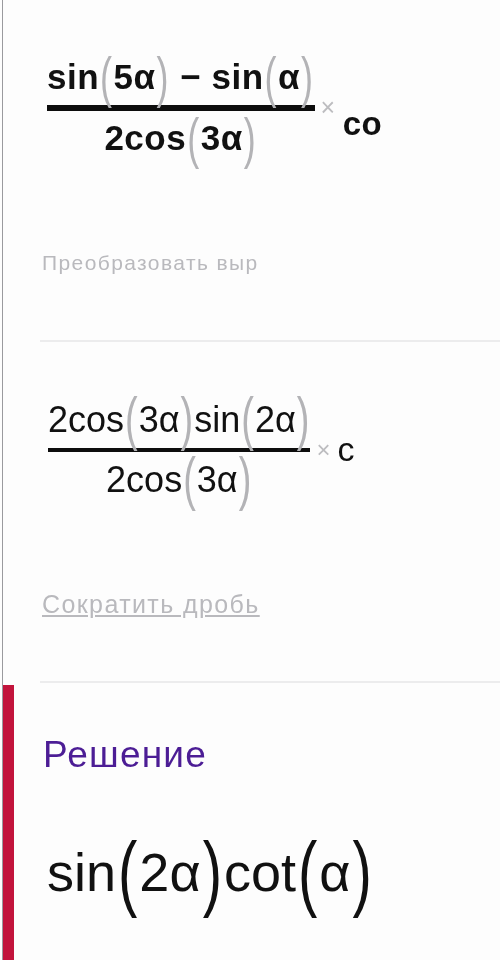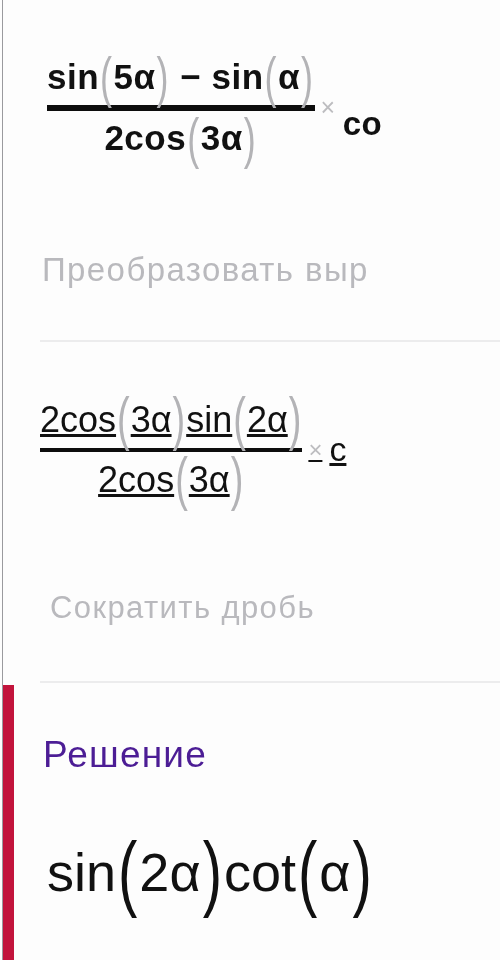--- a/index.html
+++ b/index.html
@@ -101,25 +101,24 @@
     font-size: 35px;
     letter-spacing: .5px;
   }
   #expr-1 .bar { height: 6px; margin: 7px 0 6px; }
   #expr-1 .paren { font-size: 36px; }
   #expr-1 .mul { font-size: 25px; }
   #expr-1 .tail { font-weight: 700; font-size: 33px; margin-top: 32px; }
 
   
   #expr-2 {
-    left: 40px;
+    left: 48px;
     top: 398px;
     font-weight: 400;
     font-size: 36px;
-    text-decoration: underline;
   }
   #expr-2 .bar { height: 4px; margin: 7px 0 6px; }
   #expr-2 .paren { font-size: 38px; }
   #expr-2 .mul { font-size: 24px; }
   #expr-2 .tail { font-weight: 400; font-size: 34px; }
 
   
   #expr-3 {
     left: 47px;
     top: 838px;
@@ -135,22 +134,22 @@
   }
 
   
   .step-label {
     position: absolute;
     color: #b9b9bd;
     font-weight: 400;
     white-space: nowrap;
     letter-spacing: 1.4px;
   }
-  #label-1 { left: 42px; top: 251px; font-size: 33px; }
-  #label-2 { left: 50px; top: 590px; font-size: 31px; }
+  #label-1 { left: 42px; top: 251px; font-size: 21px; }
+  #label-2 { left: 42px; top: 590px; font-size: 25px; text-decoration: underline; }
 
   
   #solution-heading {
     position: absolute;
     left: 43px;
     top: 734px;
     color: #4c1d95;
     font-size: 37px;
     font-weight: 400;
     letter-spacing: 1.2px;

